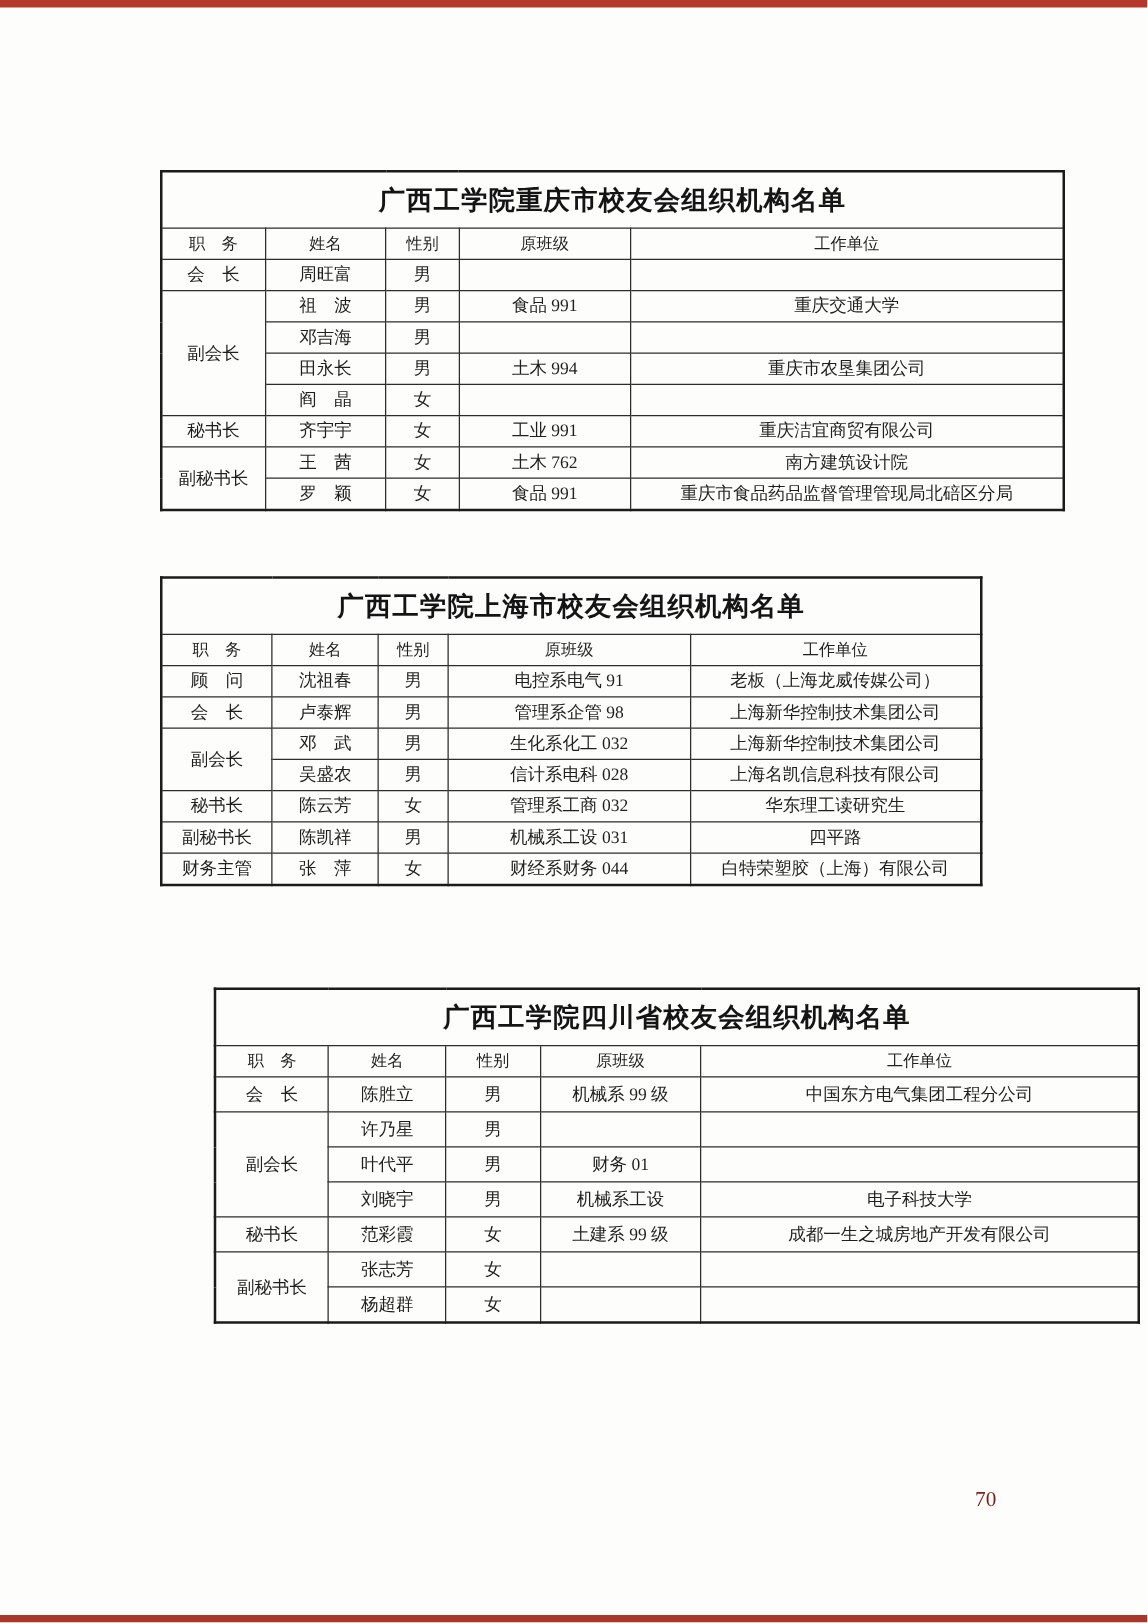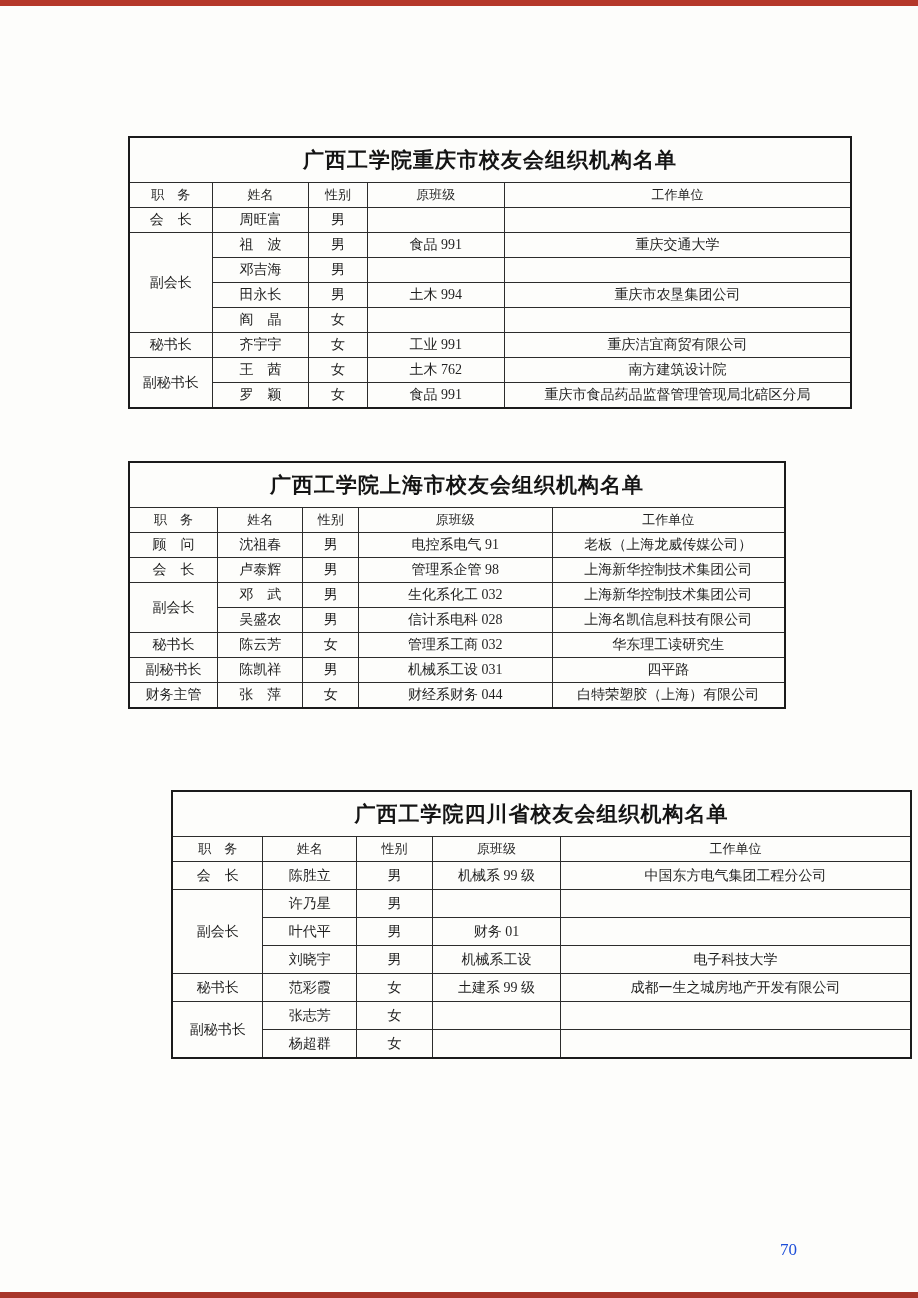--- a/index.html
+++ b/index.html
@@ -56,23 +56,23 @@
   }
   tbody td, tbody th {
     height: 24px;
     font-size: 14px;
     font-weight: normal;
   }
   .tbl-2 tbody td, .tbl-2 tbody th { height: 27px; }
 
   .page-number {
     position: absolute;
-    left: 780px; top: 1240px;
+    left: 780px; top: 1190px;
     font-size: 17px;
-    color: #1d4ed8;
+    color: #7f1d1d;
   }
 </style>
 </head>
 <body>
 
 <div class="page">
   <div class="red-bar top" style="background: rgb(181, 56, 42);"></div>
 
   <section class="tbl tbl-0" id="t0">
       <table>

